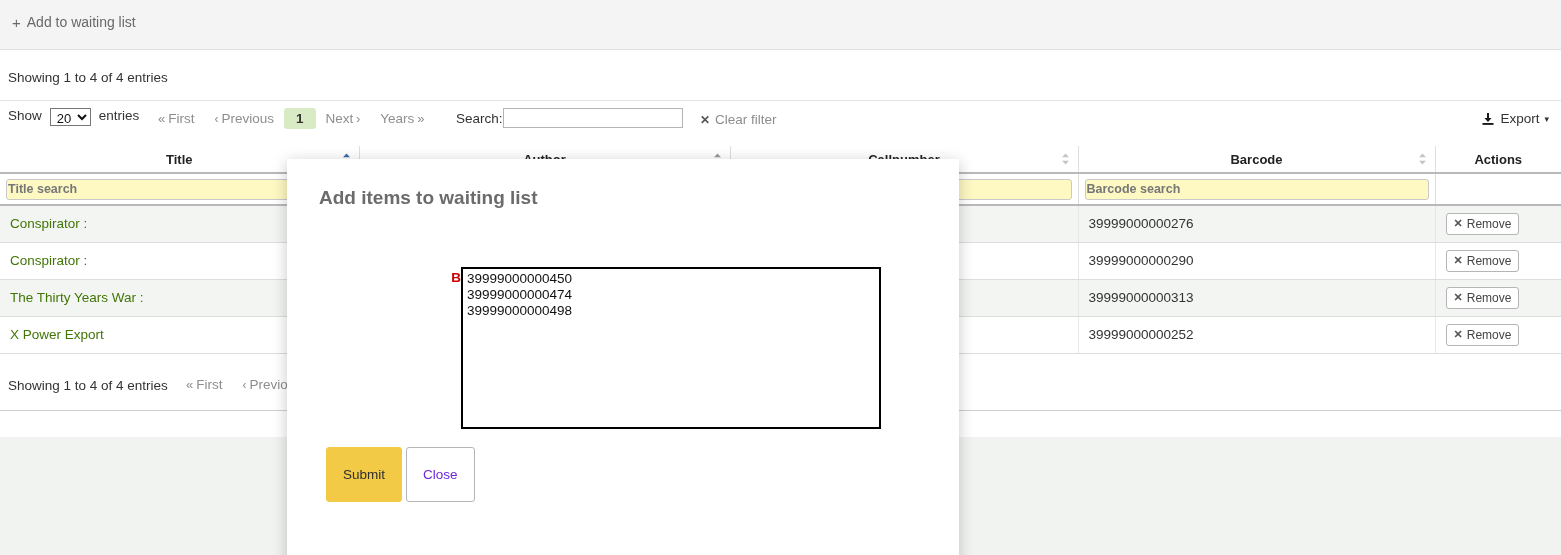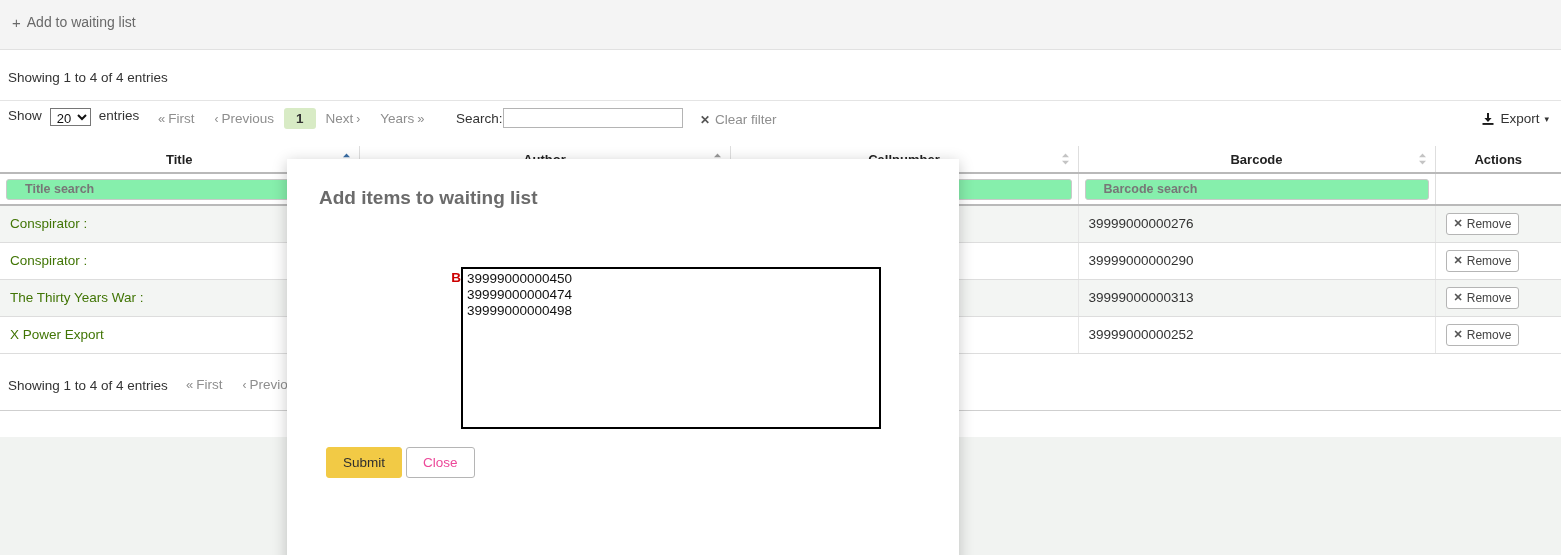--- a/index.html
+++ b/index.html
@@ -137,26 +137,26 @@
     border-bottom: 2px solid #b9b9b9;
     border-right: 1px solid #dedede;
     background: #fff;
     padding: 0 6px;
   }
   tr.filters td:last-child { border-right: none; }
   .col-filter {
     width: 100%; height: 21px;
     border: 1px solid #c9c9c9;
     border-radius: 3px;
-    background: #86efac;
+    background: #fef9c3;
     font-family: "Liberation Sans", sans-serif;
     font-size: 12.5px;
     font-weight: bold;
     color: #777;
-    padding: 1px 18px;
+    padding: 1px 1px;
   }
   .col-filter::placeholder { color: #777; font-weight: bold; opacity: 1; }
 
   tbody tr.row td {
     height: 37px;
     border-bottom: 1px solid #dddddd;
     border-right: 1px solid #e6e6e6;
     font-size: 13.5px;
     color: #333;
     padding: 0 10px;
@@ -229,23 +229,23 @@
   }
   .modal-actions { position: absolute; left: 39px; top: 288px; display: flex; gap: 4px; }
   .btn-submit {
     background: #f2ca45; border: 1px solid #f2ca45;
     border-radius: 3px; color: #2f2f2f;
     font-family: "Liberation Sans", sans-serif;
     font-size: 13.5px; padding: 7px 16px; cursor: pointer;
   }
   .btn-close {
     background: #ffffff; border: 1px solid #b5b5b5;
-    border-radius: 3px; color: #ec4899;
-    font-family: "Liberation Sans", sans-serif;
-    font-size: 13.5px; padding: 7px 16px; cursor: pointer;
+    border-radius: 3px; color: #6d28d9;
+    font-family: "Liberation Sans", sans-serif;
+    font-size: 13.5px; padding: 19px 16px; cursor: pointer;
   }
 </style>
 </head>
 <body>
 
 <div id="root">
 
   <div class="toolbar">
     <div class="toolbar-btn">
       <span class="plus-ico">+</span>

